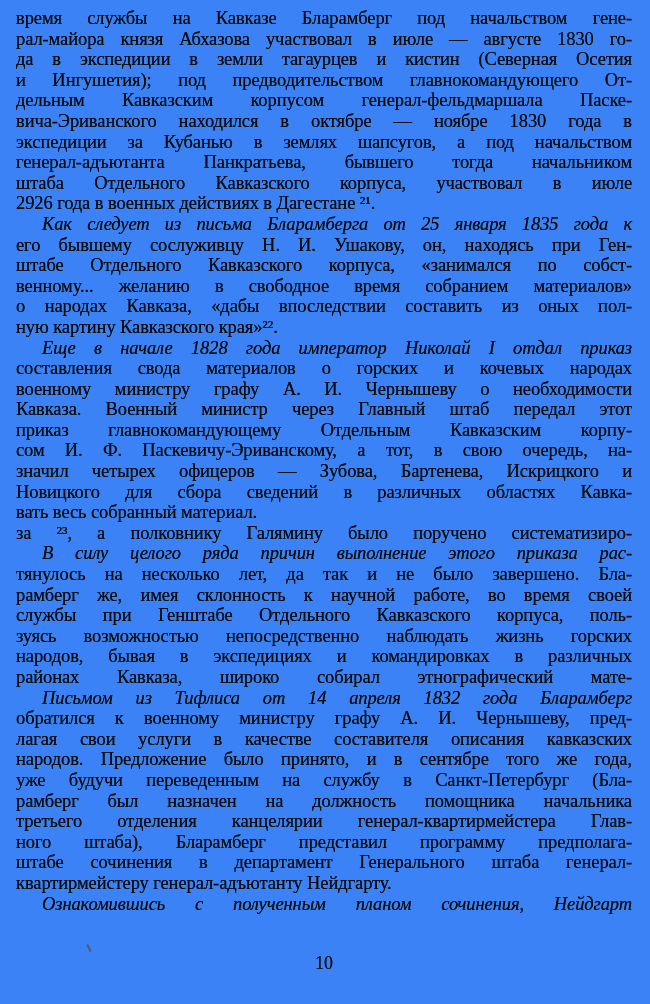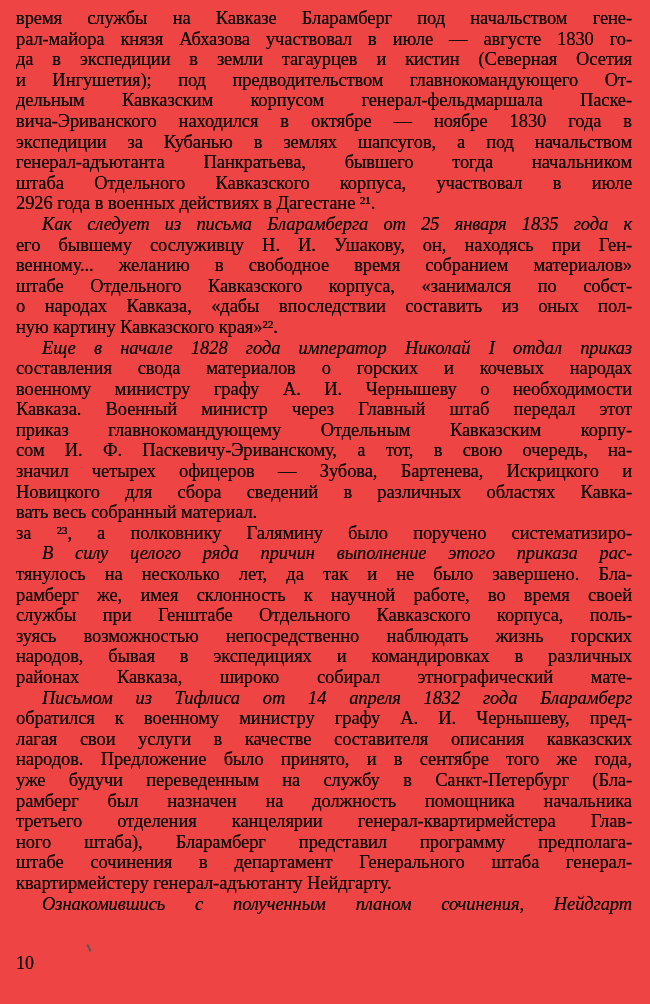--- a/index.html
+++ b/index.html
@@ -4,21 +4,21 @@
 <style>
   html, body {
     margin: 0;
     padding: 0;
     background: #ffffff;
   }
   .page {
     position: relative;
     width: 650px;
     height: 1004px;
-    background: #ef4444;
+    background: #3b82f6;
     font-family: "Liberation Serif", serif;
     color: #0d0d0d;
     overflow: hidden;
   }
   .text-block {
     position: absolute;
     left: 16px;
     top: 8px;
     width: 616px;
   }
@@ -32,21 +32,21 @@
     text-shadow: 0 0 0.55px rgba(10,10,10,0.85);
     letter-spacing: -0.1px;
   }
   .line.indent { text-indent: 26px; font-style: italic; }
   .line.flush { text-align-last: left; }
   .footer {
     position: absolute;
     left: 16px;
     top: 952px;
     width: 616px;
-    text-align: left;
+    text-align: center;
     font-size: 18px;
     line-height: 22px;
     text-shadow: 0 0 0.5px rgba(10,10,10,0.8);
   }
   .speck {
     position: absolute;
     left: 88px;
     top: 944px;
     width: 2px;
     height: 8px;
@@ -65,22 +65,22 @@
       <div class="line">да в экспедиции в земли тагаурцев и кистин (Северная Осетия</div>
       <div class="line">и Ингушетия); под предводительством главнокомандующего От-</div>
       <div class="line">дельным Кавказским корпусом генерал-фельдмаршала Паске-</div>
       <div class="line">вича-Эриванского находился в октябре — ноябре 1830 года в</div>
       <div class="line">экспедиции за Кубанью в землях шапсугов, а под начальством</div>
       <div class="line">генерал-адъютанта Панкратьева, бывшего тогда начальником</div>
       <div class="line">штаба Отдельного Кавказского корпуса, участвовал в июле</div>
       <div class="line flush">2926 года в военных действиях в Дагестане ²¹.</div>
       <div class="line indent">Как следует из письма Бларамберга от 25 января 1835 года к</div>
       <div class="line">его бывшему сослуживцу Н. И. Ушакову, он, находясь при Ген-</div>
+      <div class="line">штабе Отдельного Кавказского корпуса, «занимался по собст-</div>
       <div class="line">венному... желанию в свободное время собранием материалов»</div>
-      <div class="line">штабе Отдельного Кавказского корпуса, «занимался по собст-</div>
       <div class="line">о народах Кавказа, «дабы впоследствии составить из оных пол-</div>
       <div class="line flush">ную картину Кавказского края»²².</div>
       <div class="line indent">Еще в начале 1828 года император Николай I отдал приказ</div>
       <div class="line">составления свода материалов о горских и кочевых народах</div>
       <div class="line">военному министру графу А. И. Чернышеву о необходимости</div>
       <div class="line">Кавказа. Военный министр через Главный штаб передал этот</div>
       <div class="line">приказ главнокомандующему Отдельным Кавказским корпу-</div>
       <div class="line">сом И. Ф. Паскевичу-Эриванскому, а тот, в свою очередь, на-</div>
       <div class="line">значил четырех офицеров — Зубова, Бартенева, Искрицкого и</div>
       <div class="line">Новицкого для сбора сведений в различных областях Кавка-</div>

